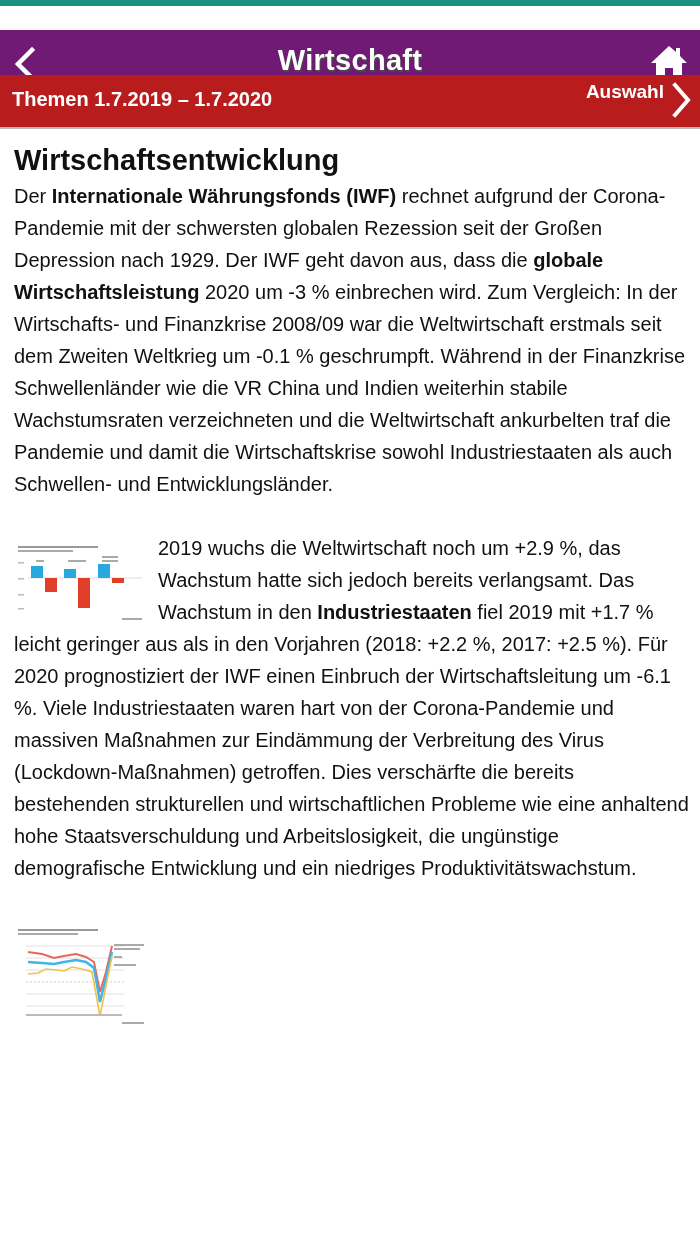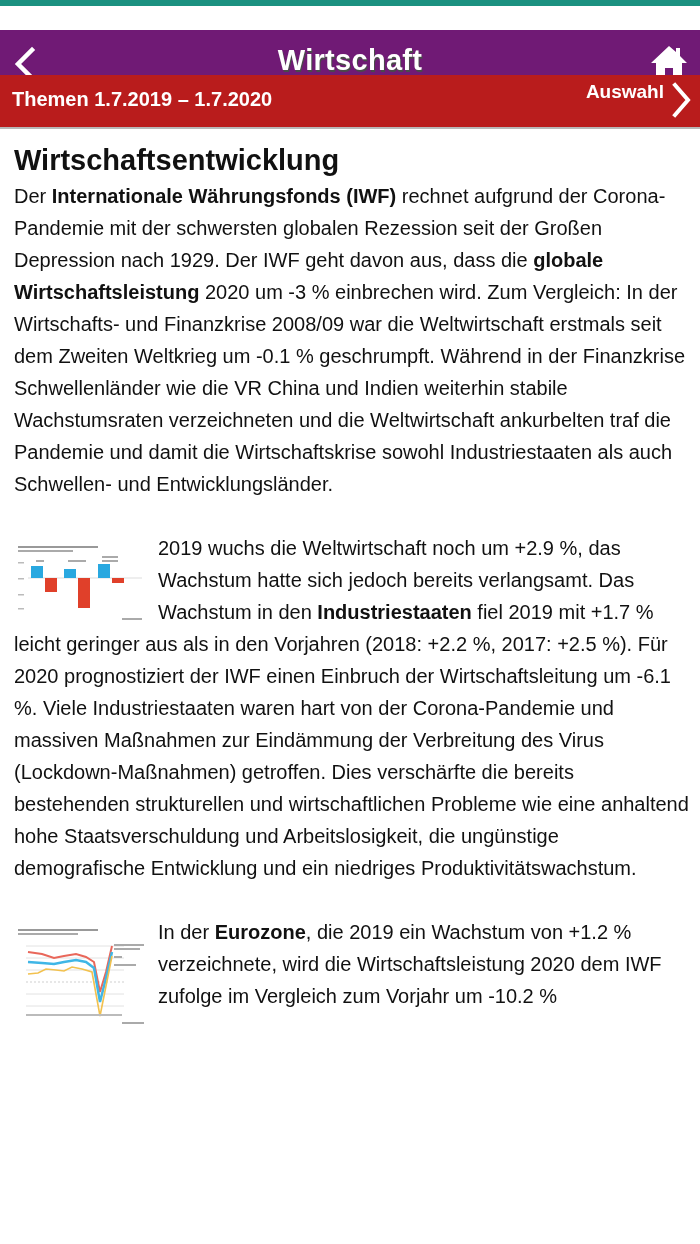--- a/index.html
+++ b/index.html
@@ -134,14 +134,13 @@
       <polyline points="14,48 24,47 32,43 42,44 50,45 58,41 68,43 78,46 86,90 92,60 98,30" fill="none" stroke="#f2c14e" stroke-width="1.6"></polyline>
       <rect x="100" y="18" width="30" height="2" fill="#aaa"></rect>
       <rect x="100" y="22" width="26" height="2" fill="#aaa"></rect>
       <rect x="100" y="30" width="8" height="2" fill="#aaa"></rect>
       <rect x="100" y="38" width="22" height="2" fill="#aaa"></rect>
       <rect x="12" y="88" width="96" height="2" fill="#bbb"></rect>
       <rect x="108" y="96" width="22" height="2" fill="#aaa"></rect>
     </svg>
   </div>
 
-  <p><span>In der </span><b>Eurozone</b><span>, die 2019 ein Wachstum von +1.2 % verzeichnete, wird die Wirtschaftsleistung 2020 dem IWF zufolge im Vergleich zum Vorjahr um -10.2 %</span></p>
 </div>
 
 </body></html>

